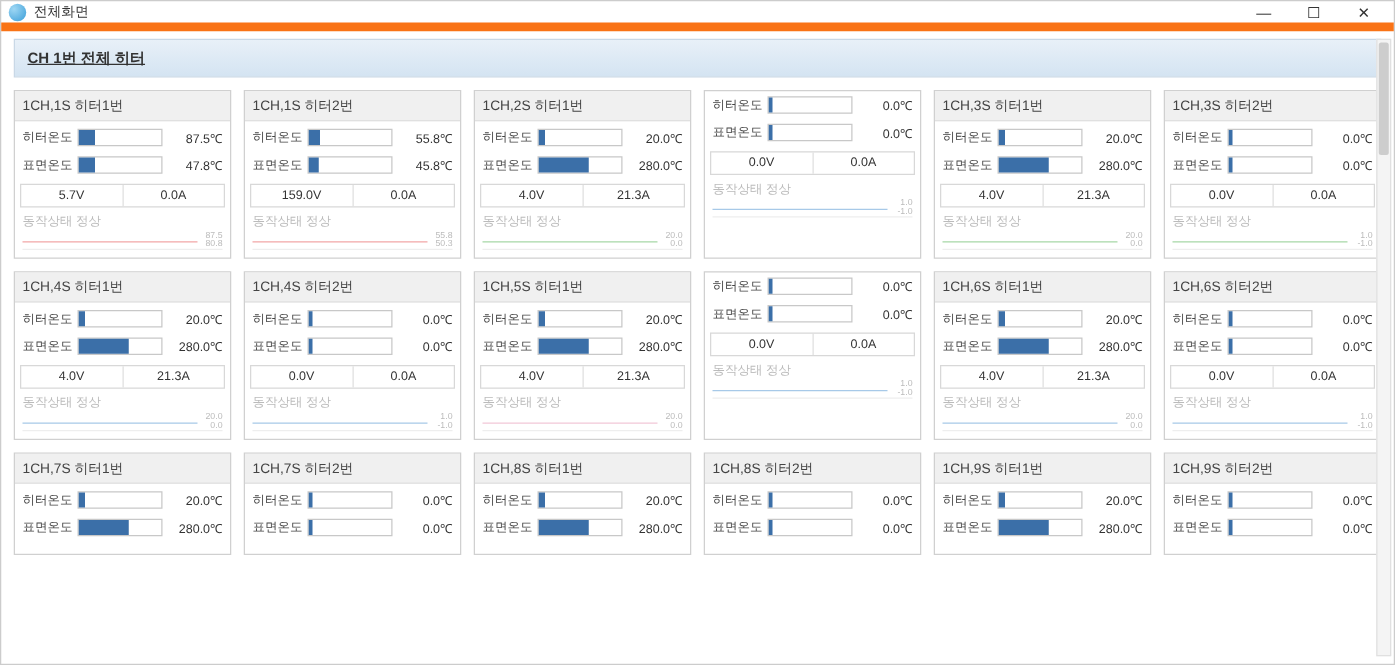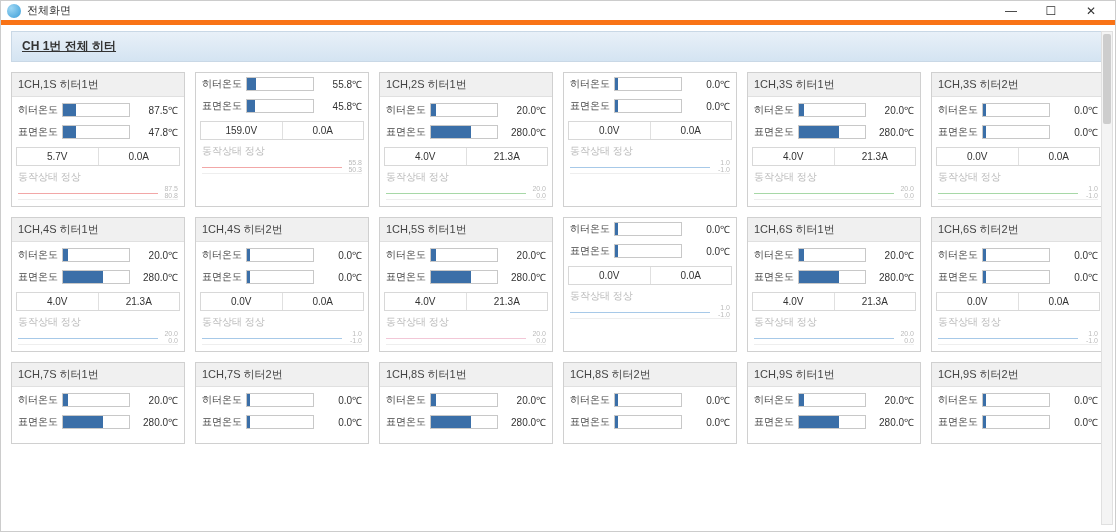--- a/index.html
+++ b/index.html
@@ -1,18 +1,18 @@
 <!DOCTYPE html>
 <html><head>
 <meta charset="utf-8">
 <style>
   * { box-sizing: border-box; margin: 0; padding: 0; }
   body { font-family: "Malgun Gothic", Arial, sans-serif; font-size: 11px; background: #fff; color: #333; }
   .window { width: 1116px; height: 532px; border: 1px solid #ccc; display: flex; flex-direction: column; }
-  .titlebar { height: 24px; display: flex; align-items: center; padding: 0 6px; border-bottom: 5px solid #f97316; }
+  .titlebar { height: 24px; display: flex; align-items: center; padding: 0 6px; border-bottom: 7px solid #f97316; }
   .titlebar .icon { width: 14px; height: 14px; border-radius: 50%; background: radial-gradient(circle at 30% 30%, #9ed7f4, #3b9ed8); margin-right: 6px; }
   .titlebar .title { font-size: 11px; color: #333; flex: 1; }
   .win-ctrls { display: flex; gap: 4px; }
   .win-ctrl { width: 36px; height: 20px; display: flex; align-items: center; justify-content: center; font-size: 12px; cursor: pointer; }
   .content { flex: 1; padding: 6px 10px 6px 10px; overflow: hidden; position: relative; }
   .header-band { background: linear-gradient(#e8f0f8, #d4e4f2); border: 1px solid #c9d8e6; padding: 6px 10px; font-weight: bold; font-size: 12px; color: #333; margin-bottom: 10px; text-decoration: underline; }
   .grid { display: grid; grid-template-columns: repeat(6, 1fr); gap: 10px; }
   .card { border: 1px solid #d0d0d0; background: #fff; padding: 4px 6px 6px 6px; font-size: 10px; }
   .card-title { background: #f0f0f0; margin: -4px -6px 6px -6px; padding: 4px 6px; font-size: 11px; color: #444; border-bottom: 1px solid #e0e0e0; }
   .row { display: flex; align-items: flex-start; margin-bottom: 4px; height: 18px; }
@@ -73,20 +73,21 @@
       <div class="status">동작상태 정상</div>
       <div class="spark">
         <div class="sline" style="background:#f2a7a7"></div>
         <div class="ticks">
           <span>87.5</span>
           <span>80.8</span>
         </div>
       </div>
   </div>
         <div class="card">
+    <div class="card-title">1CH,1S 히터2번</div>
     <div class="row">
       <div class="row-label">히터온도</div>
       <div class="bar-wrap">
               <div class="bar-fill" style="width:14%"></div>
             </div>
       <div class="row-val">55.8℃</div>
     </div>
     <div class="row">
       <div class="row-label">표면온도</div>
       <div class="bar-wrap">

